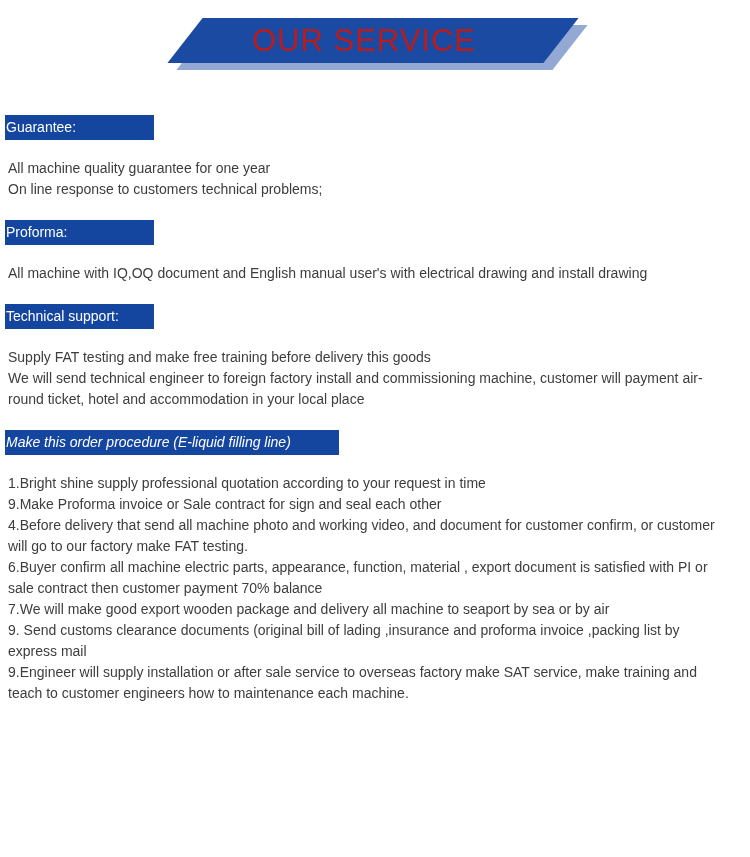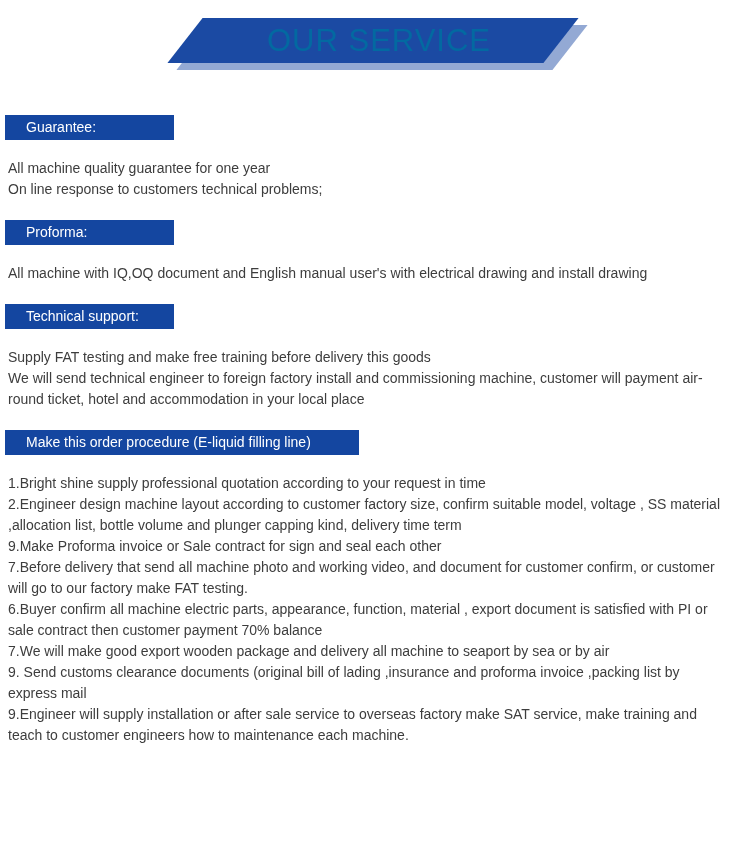--- a/index.html
+++ b/index.html
@@ -33,48 +33,48 @@
     position: absolute;
     left: 185px;
     top: 18px;
     width: 376px;
     height: 45px;
     background: var(--banner-blue, #1b4aa3);
     transform: skewX(-38deg);
   }
   .banner-title {
     position: absolute;
-    left: 191px;
+    left: 176px;
     top: 18px;
     width: 376px;
     height: 45px;
     display: flex;
     align-items: center;
     justify-content: center;
-    color: #0369a1;
+    color: #b91c1c;
     font-size: 31px;
     letter-spacing: 1px;
     white-space: nowrap;
   }
 
   
   .section { margin: 0; }
   .label {
     margin: 20px 0 0 5px;
     width: 148px;
     height: 25px;
     line-height: 25px;
-    padding-left: 21px;
+    padding-left: 1px;
     background: var(--label-blue, #1446a0);
     color: #ffffff;
     font-size: 14px;
     white-space: nowrap;
     overflow: hidden;
   }
-  .label.wide { width: 333px; }
+  .label.wide { width: 333px; font-style: italic; }
   .section-body {
     margin: 18px 0 0 8px;
     padding-right: 18px;
     font-size: 14px;
     line-height: 21px;
   }
   .section-body p { margin: 0; }
 </style>
 </head>
 <body>
@@ -105,21 +105,20 @@
   <div class="section-body">
       <p>Supply FAT testing and make free training before delivery this goods</p>
       <p>We will send technical engineer to foreign factory install and commissioning machine, customer will payment air-round ticket, hotel and accommodation in your local place</p>
     </div>
 </section>
 
 <section class="section">
   <div class="label wide">Make this order procedure (E-liquid filling line)</div>
   <div class="section-body">
       <p>1.Bright shine supply professional quotation according to your request in time</p>
-      <p>2.Engineer design machine layout according to customer factory size, confirm suitable model, voltage , SS material ,allocation list, bottle volume and plunger capping kind, delivery time term</p>
       <p>9.Make Proforma invoice or Sale contract for sign and seal each other</p>
-      <p>7.Before delivery that send all machine photo and working video, and document for customer confirm, or customer will go to our factory make FAT testing.</p>
+      <p>4.Before delivery that send all machine photo and working video, and document for customer confirm, or customer will go to our factory make FAT testing.</p>
       <p>6.Buyer confirm all machine electric parts, appearance, function, material , export document is satisfied with PI or sale contract then customer payment 70% balance</p>
       <p>7.We will make good export wooden package and delivery all machine to seaport by sea or by air</p>
       <p>9. Send customs clearance documents (original bill of lading ,insurance and proforma invoice ,packing list by express mail</p>
       <p>9.Engineer will supply installation or after sale service to overseas factory make SAT service, make training and teach to customer engineers how to maintenance each machine.</p>
     </div>
 </section>
 
 </body></html>

